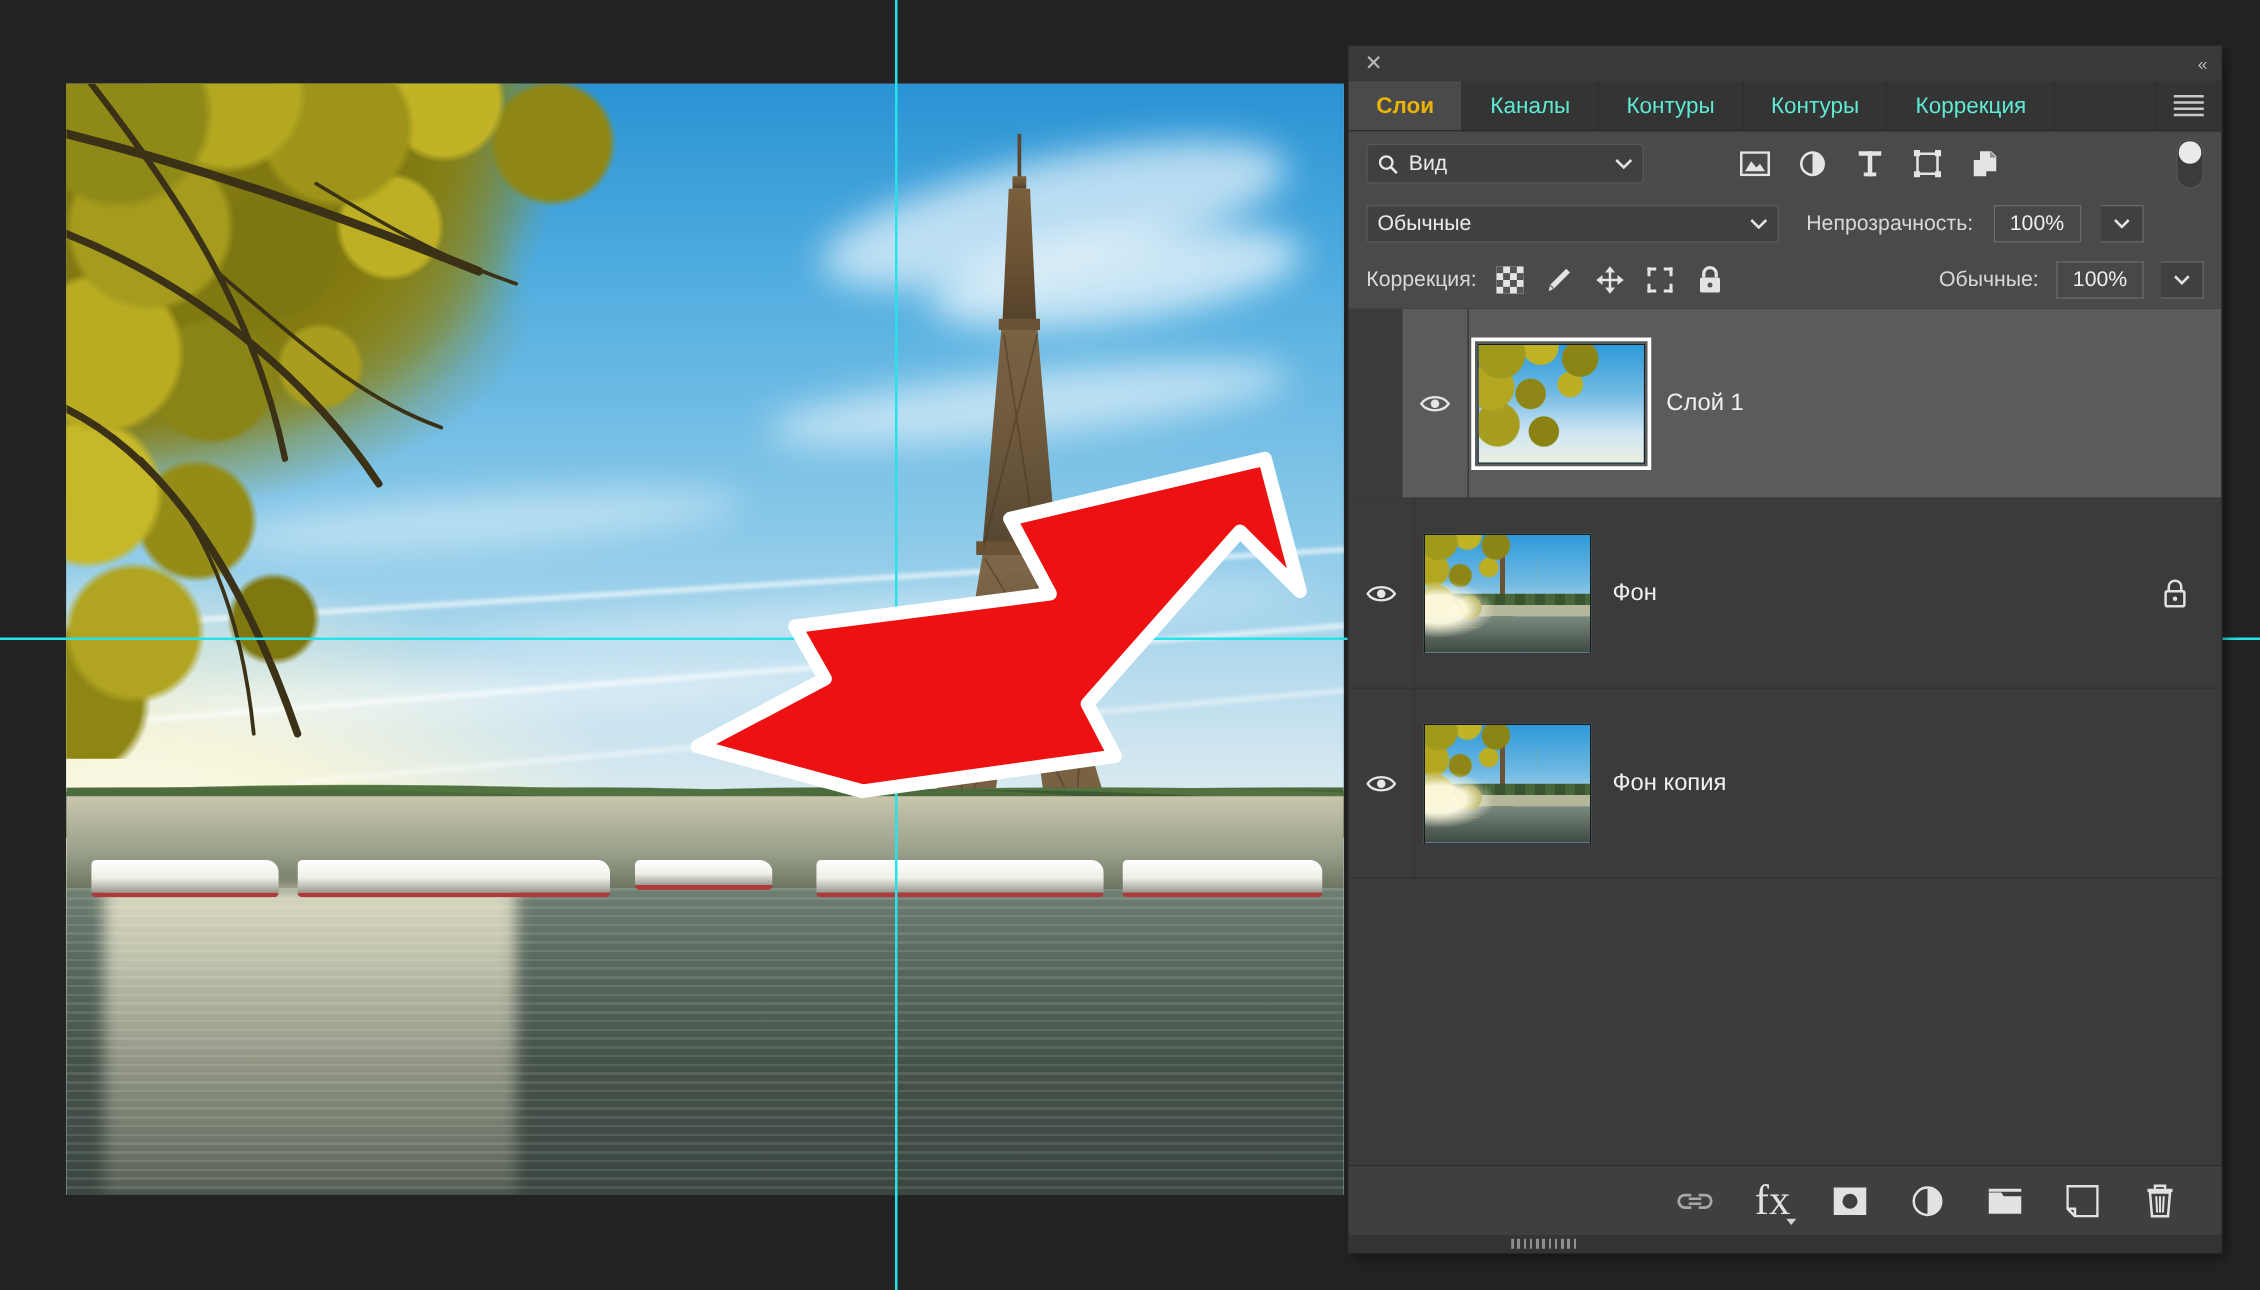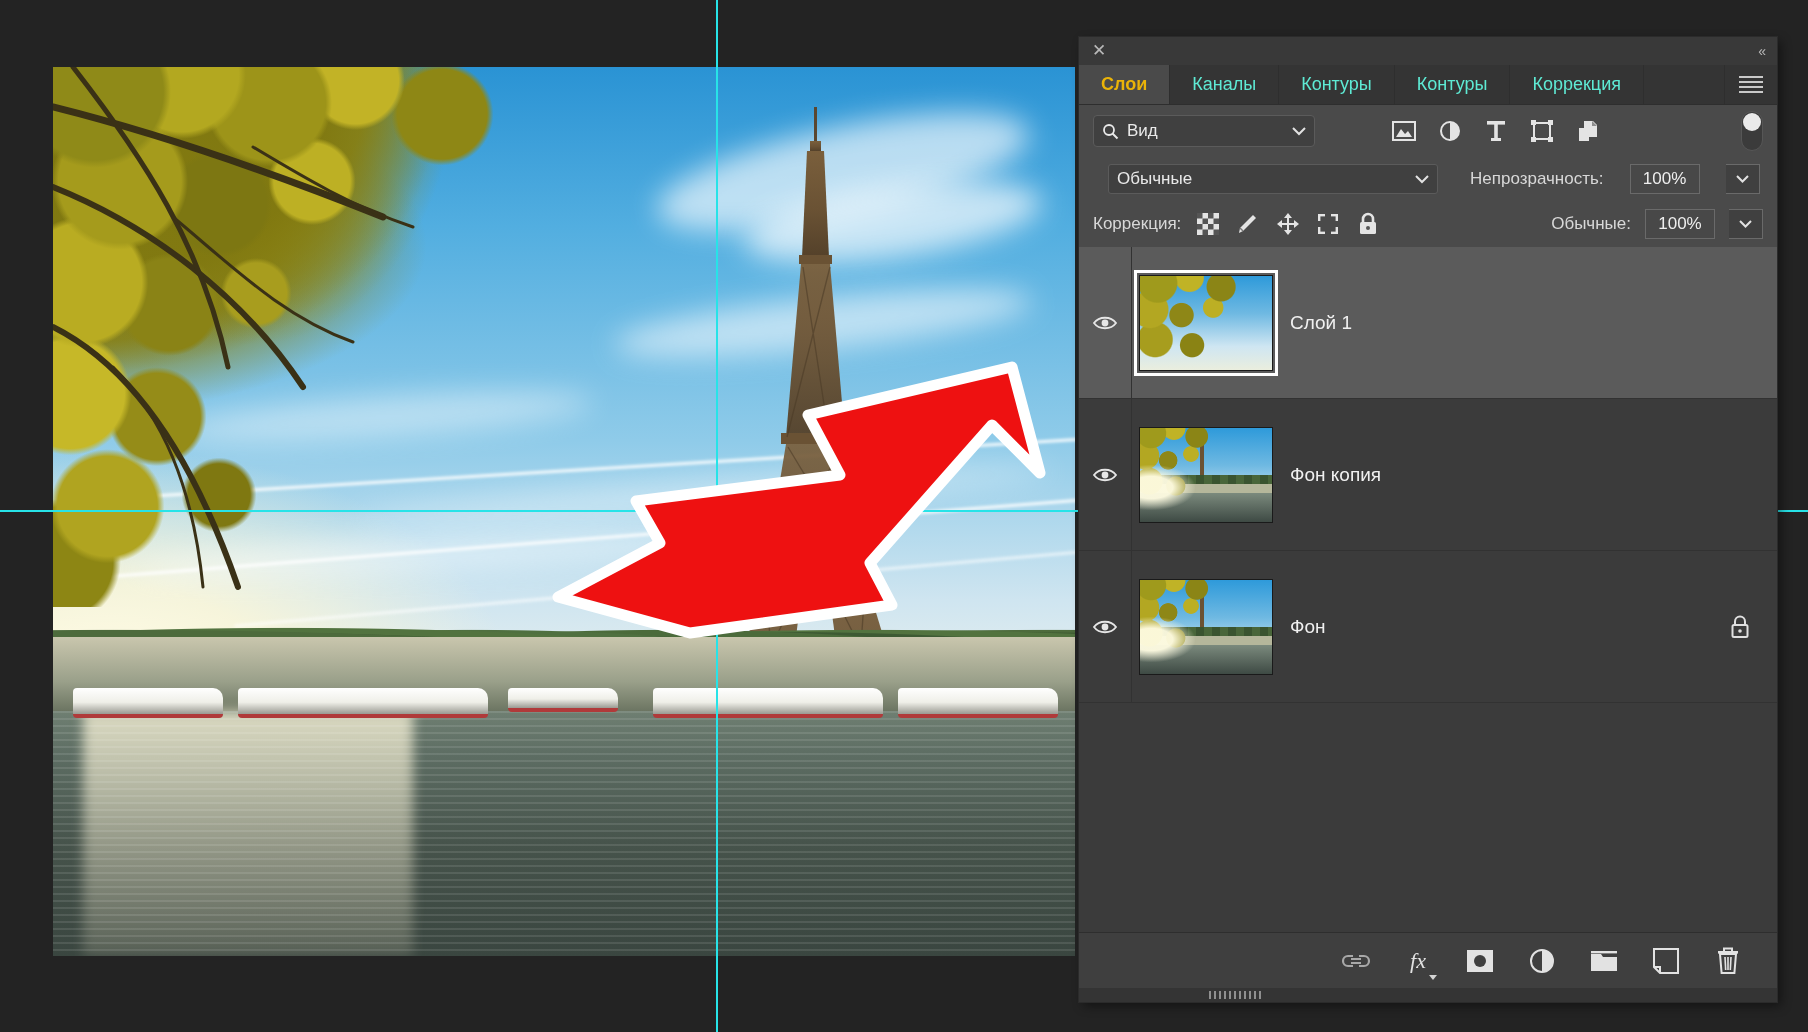--- a/index.html
+++ b/index.html
@@ -188,21 +188,21 @@
   .fi { width:26px; height:26px; display:flex; align-items:center; justify-content:center; cursor:pointer; }
   .toggle-pill {
     margin-left:auto; width:22px; height:40px; border-radius:11px; background:#3b3b3b; border:1px solid #565656;
     position:relative; cursor:pointer;
   }
   .toggle-pill::after{
     content:""; position:absolute; left:1px; top:1px; width:18px; height:18px; border-radius:50%; background:#eaeaea;
   }
 
   
-  .blend-row { display:flex; align-items:center; height:44px; padding:0 14px; gap:26px;margin-left:15px; }
+  .blend-row { display:flex; align-items:center; height:44px; padding:0 14px; gap:16px; }
   .blend-select {
     width: 330px; height:30px; background:#404040; border:1px solid #5b5b5b; border-radius:3px;
     display:flex; align-items:center; padding:0 8px; color:#e9e9e9; font-size:17px; cursor:pointer;
   }
   .blend-select .chev{ margin-left:auto; }
   .opacity-label { color:#d8d8d8; font-size:17px; margin-left:6px; white-space:nowrap; }
   .num-field {
     width:70px; height:30px; background:#484848; border:1px solid #6a6a6a;
     color:#eee; font-size:17px; display:flex; align-items:center; justify-content:center; cursor:text;
   }
@@ -216,21 +216,21 @@
   .lock-label { color:#d8d8d8; font-size:17px; }
   .lock-ico { width:26px; height:26px; display:flex; align-items:center; justify-content:center; cursor:pointer; }
   .fill-label { color:#d8d8d8; font-size:17px; margin-left:auto; white-space:nowrap;}
 
   
   .layer-list { flex:1 1 auto; background:#3b3b3b; position:relative; overflow:hidden; }
   .layer-row {
     height: 152px; display:flex; align-items:center; position:relative;
     border-bottom:1px solid #323232; background:#3b3b3b; cursor:pointer;
   }
-  .layer-row.selected { background:#5b5b5b; }
+  .layer-row.selected { background:#5b5b5b;margin-left:43px; }
   .eye-cell { width:52px; display:flex; align-items:center; justify-content:center; cursor:pointer; }
   .divider-v { width:1px; align-self:stretch; background:#323232; }
   .thumb-cell { width: 148px; display:flex; align-items:center; justify-content:center; }
   .thumb {
     width:134px; height:96px; border:1px solid #1a1a1a; position:relative; overflow:hidden; background:#7ec0e4;
   }
   .thumb.active-border { outline: 3px solid #ffffff; outline-offset:2px; }
   .layer-name { color:#f0f0f0; font-size:19px; padding-left:10px; }
   .lock-cell { margin-left:auto; padding-right:26px; }
 
@@ -550,21 +550,28 @@
             <div class="th-sky"></div>
             <div class="th-tower"></div>
             <div class="th-tower2"></div>
             <div class="th-trees"></div>
             <div class="th-bank"></div>
             <div class="th-water"></div>
             <div class="th-leaves"></div>
             <div class="th-sun"></div>
           </div>
         </div>
-        <div class="layer-name">Фон копия</div>
+        <div class="layer-name">Фон</div>
+        <div class="lock-cell">
+          <svg width="22" height="26" viewBox="0 0 22 26">
+            <path d="M6 11 V7.5 a5 5 0 0 1 10 0 V11" fill="none" stroke="#e0e0e0" stroke-width="2"></path>
+            <rect x="3.5" y="11" width="15" height="12" rx="1.5" fill="none" stroke="#e0e0e0" stroke-width="2"></rect>
+            <circle cx="11" cy="17" r="1.8" fill="#e0e0e0"></circle>
+          </svg>
+        </div>
       </div>
 
       <div class="layer-row">
         <div class="eye-cell">
           <svg width="24" height="16" viewBox="0 0 24 16">
             <path d="M1 8 C6 1, 18 1, 23 8 C18 15, 6 15, 1 8 Z" fill="none" stroke="#e6e6e6" stroke-width="1.8"></path>
             <circle cx="12" cy="8" r="3.4" fill="#e6e6e6"></circle>
           </svg>
         </div>
         <div class="divider-v"></div>
@@ -573,42 +580,35 @@
             <div class="th-sky"></div>
             <div class="th-tower"></div>
             <div class="th-tower2"></div>
             <div class="th-trees"></div>
             <div class="th-bank"></div>
             <div class="th-water"></div>
             <div class="th-leaves"></div>
             <div class="th-sun"></div>
           </div>
         </div>
-        <div class="layer-name">Фон</div>
-        <div class="lock-cell">
-          <svg width="22" height="26" viewBox="0 0 22 26">
-            <path d="M6 11 V7.5 a5 5 0 0 1 10 0 V11" fill="none" stroke="#e0e0e0" stroke-width="2"></path>
-            <rect x="3.5" y="11" width="15" height="12" rx="1.5" fill="none" stroke="#e0e0e0" stroke-width="2"></rect>
-            <circle cx="11" cy="17" r="1.8" fill="#e0e0e0"></circle>
-          </svg>
-        </div>
+        <div class="layer-name">Фон копия</div>
       </div>
     </div>
 
     <div class="panel-footer">
       <div class="ft-ico">
         <svg width="30" height="18" viewBox="0 0 30 18">
           <path d="M12 4 H7 a5 5 0 0 0 0 10 H12" fill="none" stroke="#a8a8a8" stroke-width="2.2"></path>
           <path d="M18 4 H23 a5 5 0 0 1 0 10 H18" fill="none" stroke="#a8a8a8" stroke-width="2.2"></path>
           <line x1="10" y1="7" x2="20" y2="7" stroke="#a8a8a8" stroke-width="2"></line>
           <line x1="10" y1="11" x2="20" y2="11" stroke="#a8a8a8" stroke-width="2"></line>
         </svg>
       </div>
       <div class="ft-ico">
-        <span style="font-family:'Liberation Serif',serif;font-style:italic;color:#e2e2e2;font-size:22px;line-height:26px;">fx</span>
+        <span style="font-family:'Liberation Serif',serif;color:#e2e2e2;font-size:34px;line-height:26px;">fx</span>
         <i class="caret"></i>
       </div>
       <div class="ft-ico">
         <svg width="28" height="24" viewBox="0 0 28 24">
           <rect x="1" y="1" width="26" height="22" fill="#e2e2e2"></rect>
           <circle cx="14" cy="12" r="6" fill="#3f3f3f"></circle>
         </svg>
       </div>
       <div class="ft-ico">
         <svg width="26" height="26" viewBox="0 0 26 26">

